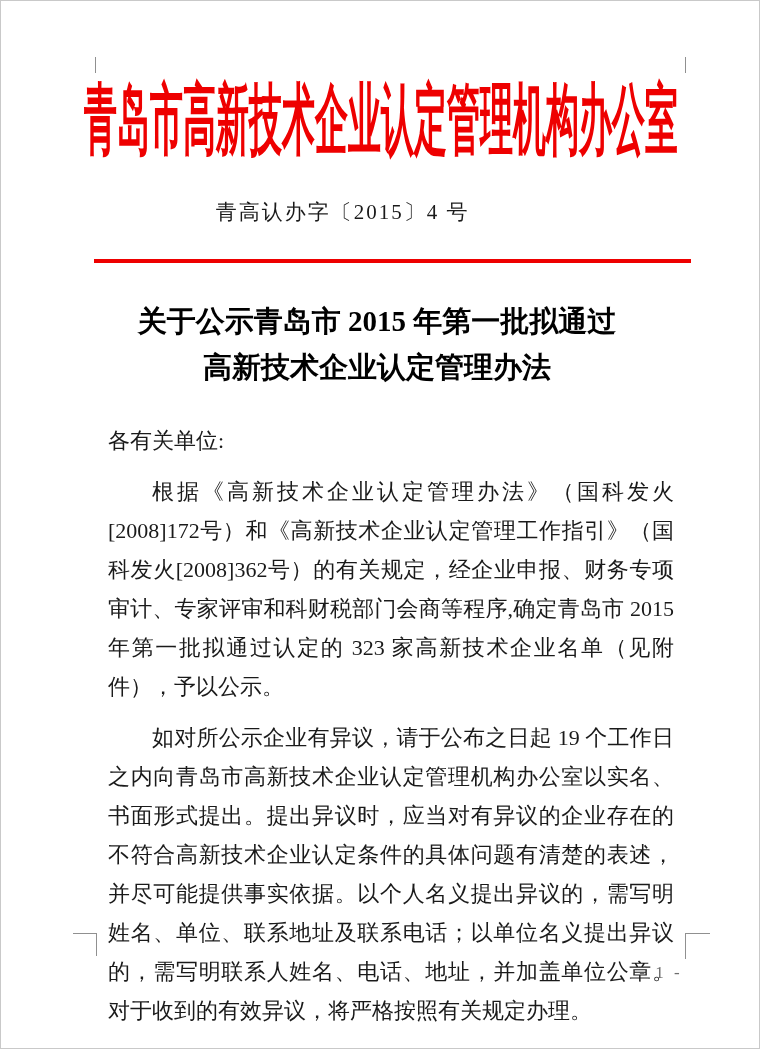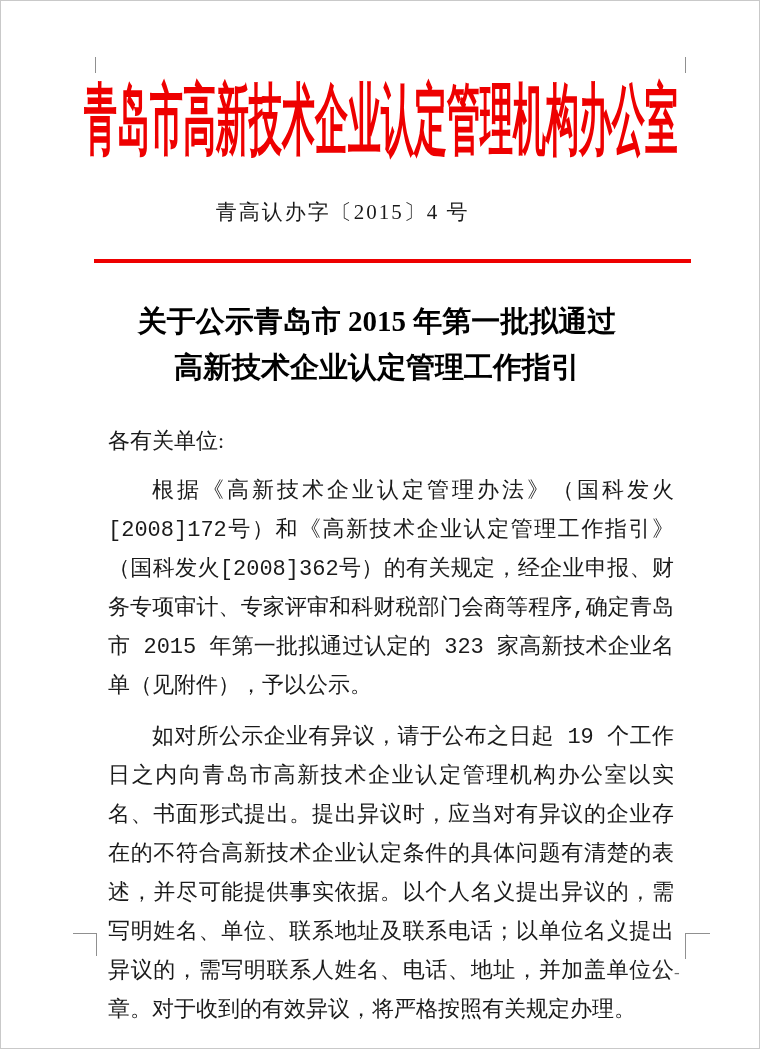--- a/index.html
+++ b/index.html
@@ -63,21 +63,21 @@
   .body-text{
     position:absolute;
     left:95px;top:408px;
     width:590px;
     font-size:22px;
     line-height:39px;
     text-align:justify;
     text-justify:inter-ideograph;
   }
   .body-text p{margin:12px;}
-  .body-text p.para{text-indent:2em;font-family:Liberation Mono, monospace;}
+  .body-text p.para{text-indent:2em;}
   
   .mark{position:absolute;}
   .mark-top-left{left:94px;top:56px;width:1px;height:16px;background:var(--mark-gray);}
   .mark-top-right{left:684px;top:56px;width:1px;height:16px;background:var(--mark-gray);}
   .mark-bottom-left{
     left:72px;top:932px;width:23px;height:22px;
     border-top:1px solid var(--mark-gray);
     border-right:1px solid var(--mark-gray);
   }
   .mark-bottom-right{
@@ -103,21 +103,21 @@
   <div class="mark mark-top-right"></div>
 
   <div class="banner">青岛市高新技术企业认定管理机构办公室</div>
 
   <div class="doc-number">青高认办字〔2015〕4 号</div>
 
   <div class="red-rule"></div>
 
   <h1 class="title">
     <span class="title-line">关于公示青岛市 2015 年第一批拟通过</span>
-    <span class="title-line">高新技术企业认定管理工作指引</span>
+    <span class="title-line">高新技术企业认定管理办法</span>
   </h1>
 
   <div class="body-text">
     <p class="salutation">各有关单位:</p>
     <p class="para">根据《高新技术企业认定管理办法》（国科发火[2008]172号）和《高新技术企业认定管理工作指引》（国科发火[2008]362号）的有关规定，经企业申报、财务专项审计、专家评审和科财税部门会商等程序,确定青岛市 2015 年第一批拟通过认定的 323 家高新技术企业名单（见附件），予以公示。</p>
     <p class="para">如对所公示企业有异议，请于公布之日起 19 个工作日之内向青岛市高新技术企业认定管理机构办公室以实名、书面形式提出。提出异议时，应当对有异议的企业存在的不符合高新技术企业认定条件的具体问题有清楚的表述，并尽可能提供事实依据。以个人名义提出异议的，需写明姓名、单位、联系地址及联系电话；以单位名义提出异议的，需写明联系人姓名、电话、地址，并加盖单位公章。对于收到的有效异议，将严格按照有关规定办理。</p>
   </div>
 
   <div class="mark mark-bottom-left"></div>
   <div class="mark mark-bottom-right"></div>

